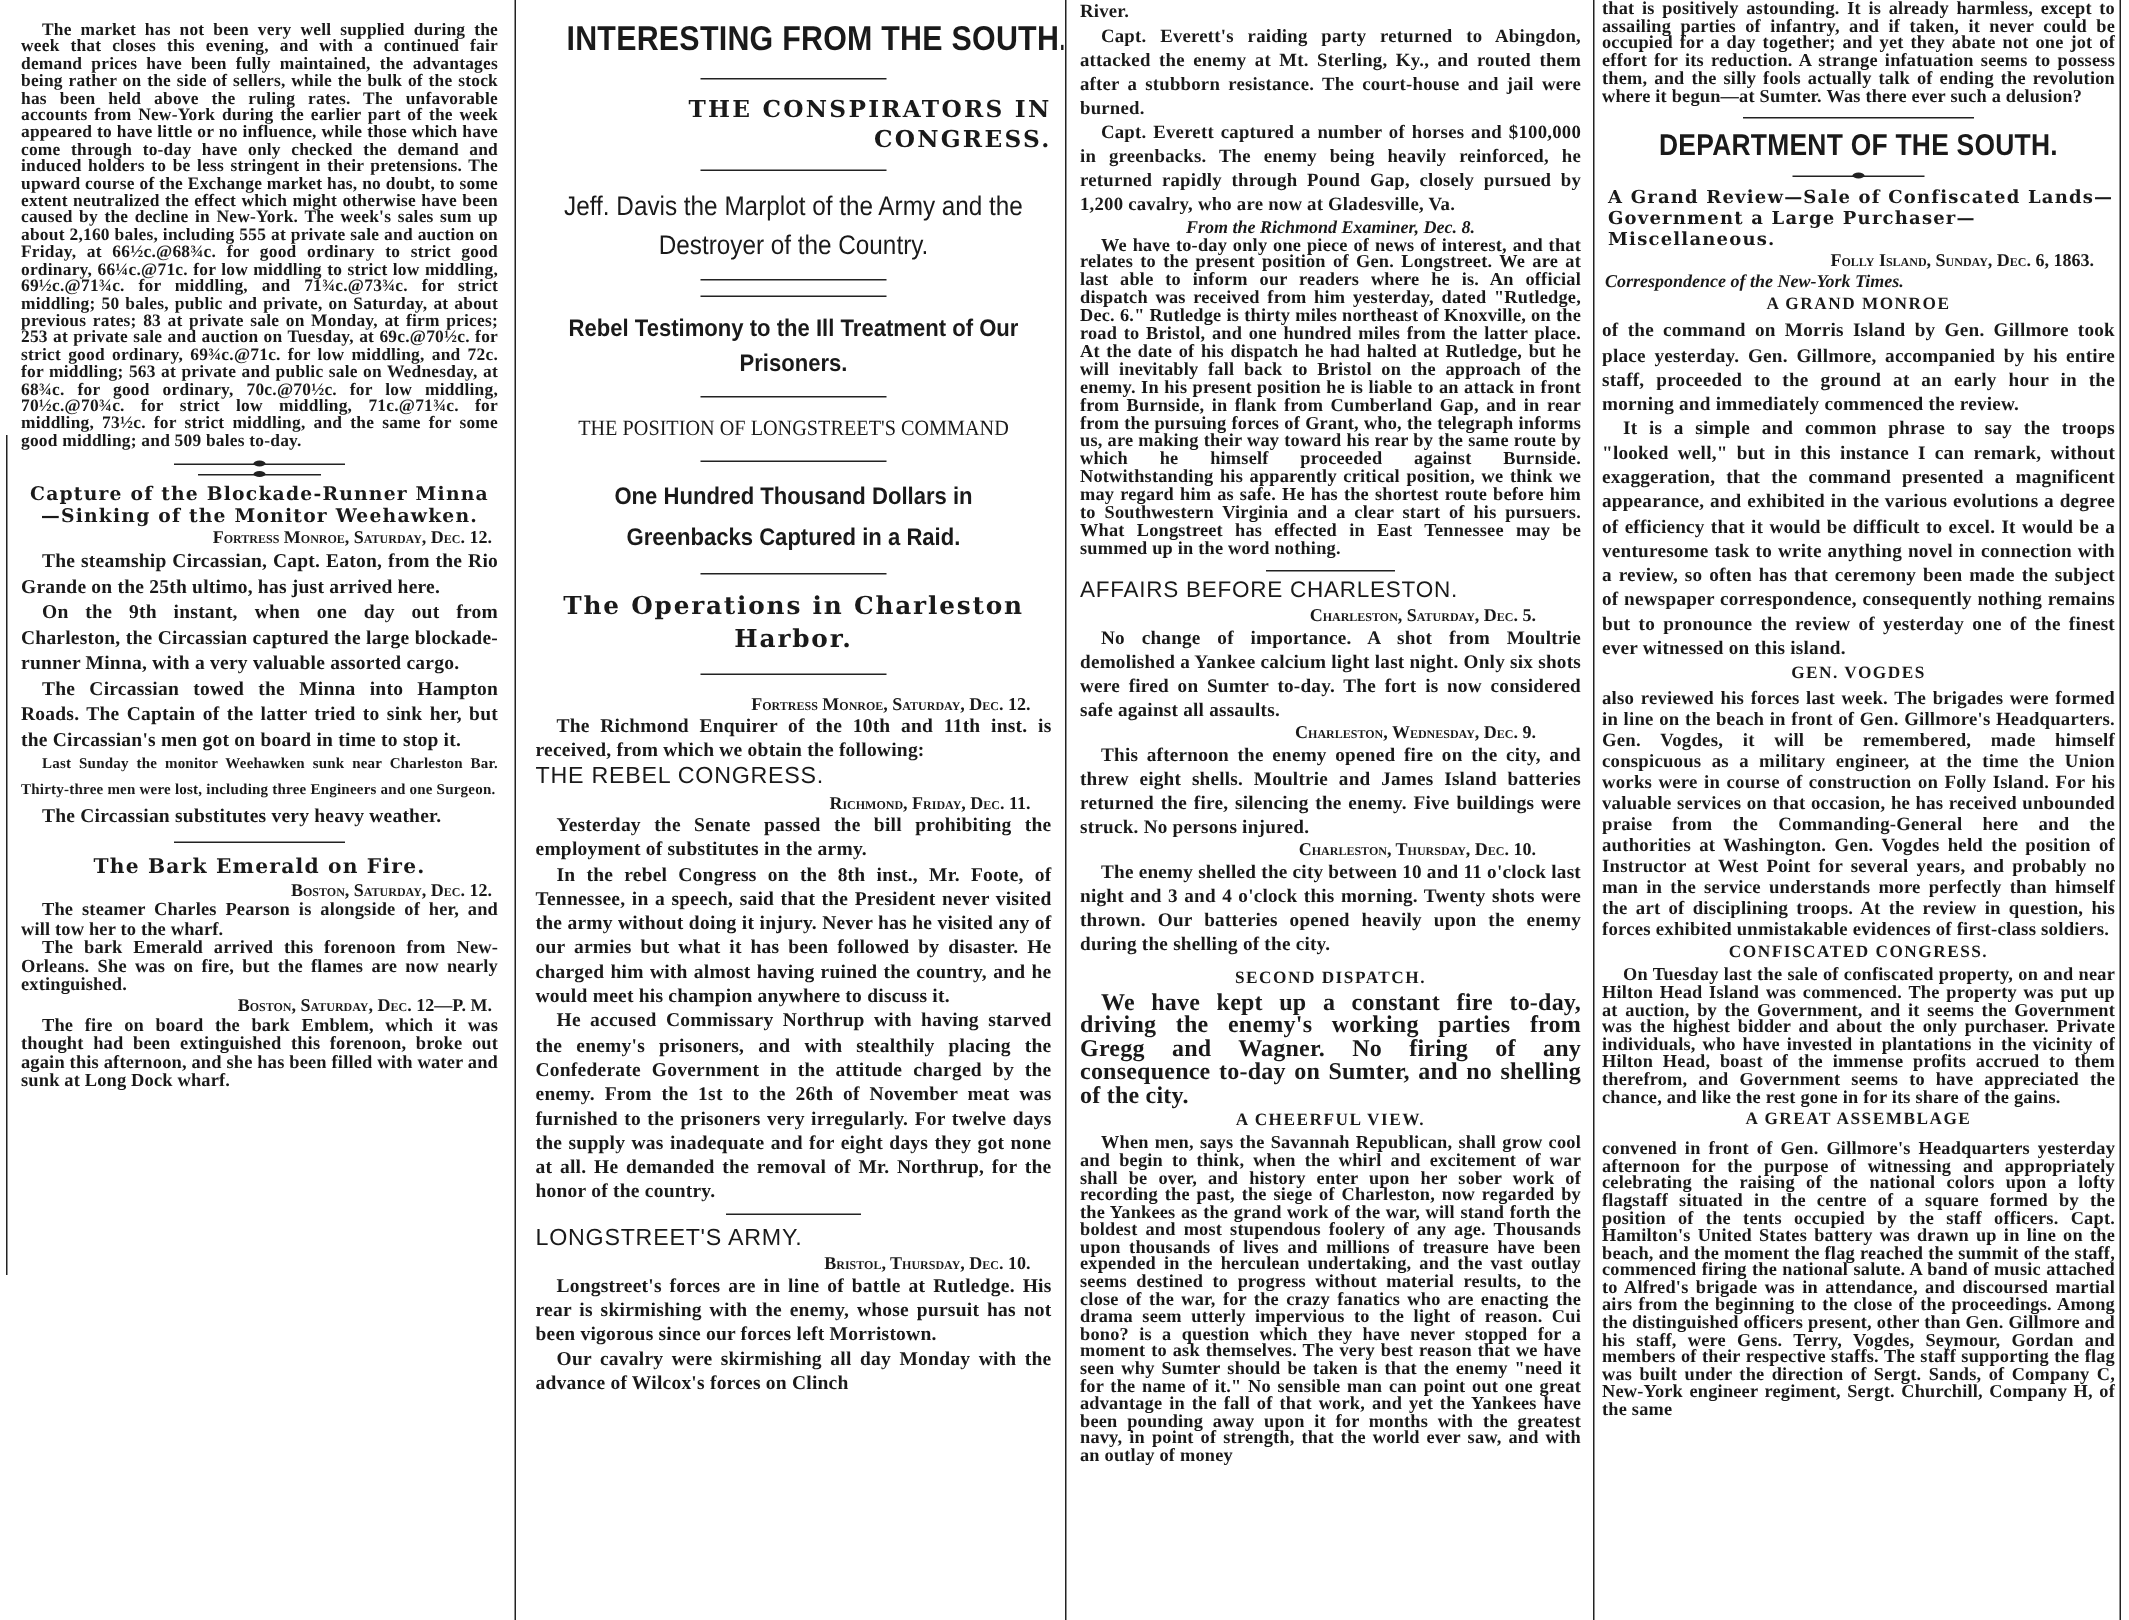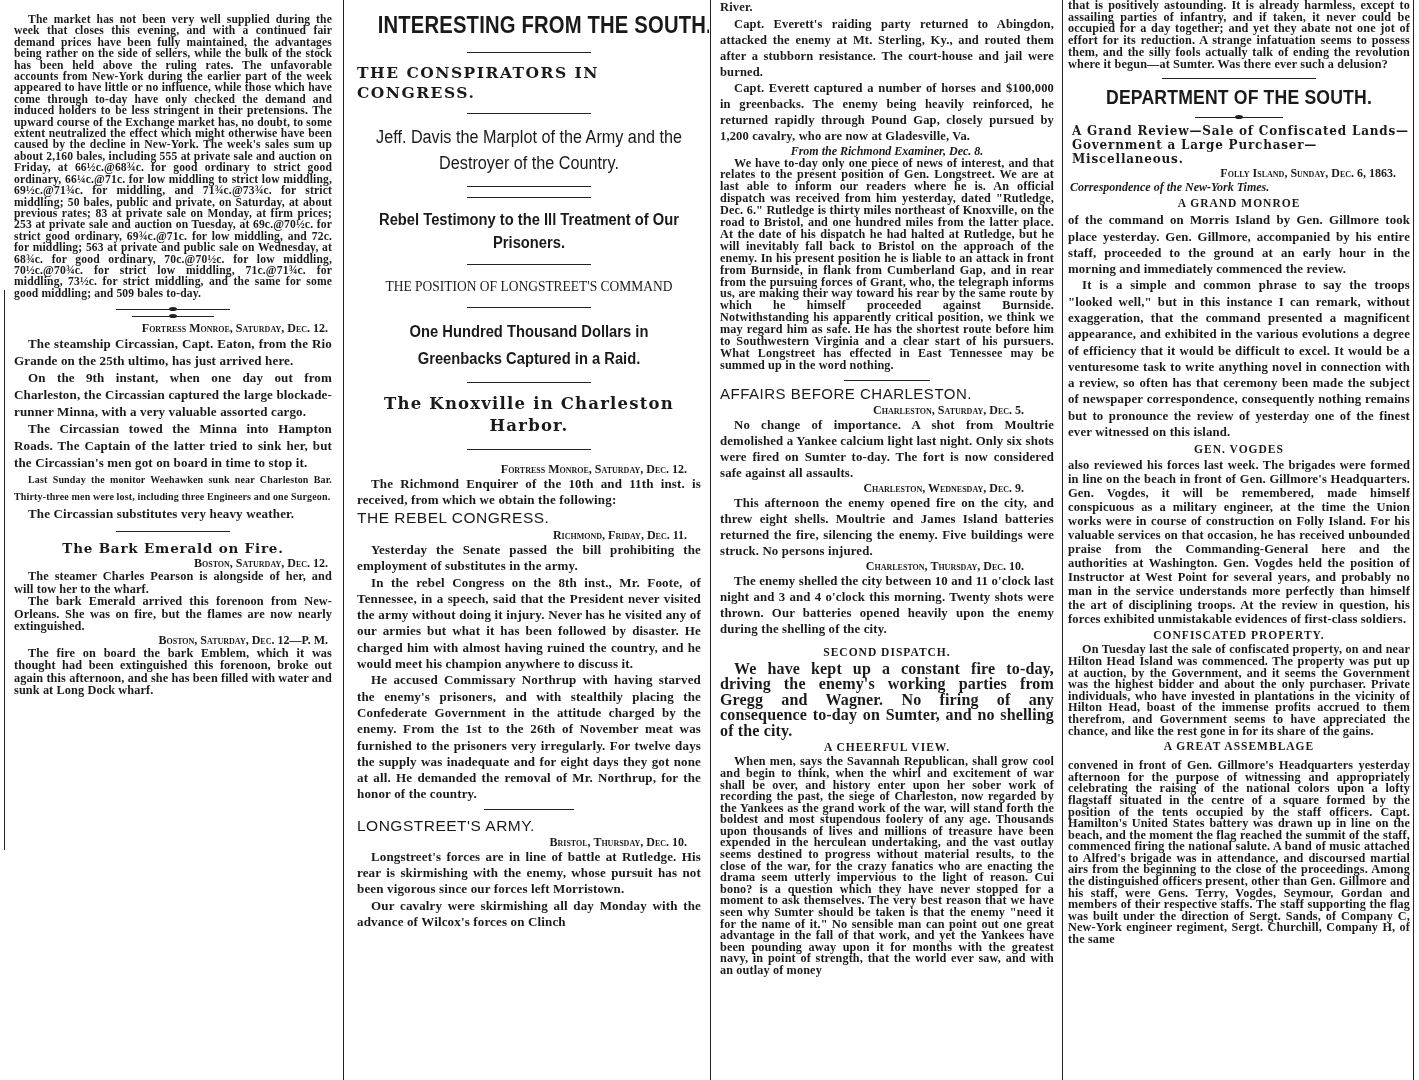--- a/index.html
+++ b/index.html
@@ -13,21 +13,21 @@
   .rule-v { position: absolute; top: 0; height: 1080px; border-left: 1.5px solid #222; }
   p { margin: 0; font-size: 12.3px; line-height: 13.1px; text-align: justify; text-indent: 14px; font-weight: bold; letter-spacing: 0.15px; }
   p.noind { text-indent: 0; }
   p.small { font-size: 11.3px; line-height: 11.9px; letter-spacing: 0.1px; }
   p.dense { font-size: 11.6px; line-height: 11.4px; }
   .dateline { text-align: right; font-size: 12px; line-height: 14px; font-weight: bold; font-variant: small-caps; padding-right: 4px; }
   .credit { font-style: italic; font-size: 12px; line-height: 14px; font-weight: bold; text-align: center; }
   .credit-left { font-style: italic; font-size: 12px; line-height: 14px; font-weight: bold; padding-left: 2px; }
   .sub { text-align: center; font-size: 11.5px; line-height: 15px; font-weight: bold; letter-spacing: 1px; margin: 2px 0 1px; }
   .h-big { text-align: center; font-family: "Liberation Sans", "DejaVu Sans", sans-serif; font-stretch: condensed; font-weight: bold; font-size: 21px; line-height: 24px; letter-spacing: 0.2px; transform: scaleX(0.88); transform-origin: center; white-space: nowrap; }
-  .h-mid { text-align: left; font-family: "DejaVu Serif", serif; font-weight: bold; font-size: 15.5px; line-height: 20px; letter-spacing: 1.5px; }
+  .h-mid { text-align: right; font-family: "DejaVu Serif", serif; font-weight: bold; font-size: 15.5px; line-height: 20px; letter-spacing: 1.5px; }
   .h-deck { text-align: center; font-family: "Liberation Serif", serif; font-size: 19px; line-height: 25px; }
   .h-bold { text-align: center; font-family: "DejaVu Serif", serif; font-weight: bold; font-size: 17.5px; line-height: 22px; letter-spacing: 0.5px; }
   .h-cond { text-align: center; font-family: "Liberation Sans", sans-serif; font-weight: bold; font-size: 15px; line-height: 21px; transform: scaleX(0.92); }
   .h-light { text-align: center; font-family: "Liberation Serif", serif; font-size: 15.5px; line-height: 22px; }
   .h-section { text-align: center; font-family: "DejaVu Serif", serif; font-weight: bold; font-size: 16px; line-height: 22px; letter-spacing: 0.5px; }
   .h-article { text-align: left; font-family: Liberation Sans, sans-serif; font-size: 15px; line-height: 19px; letter-spacing: 0.5px; }
   .h-deck2 { text-align: center; font-family: "DejaVu Serif", serif; font-weight: bold; font-size: 12.5px; line-height: 15px; letter-spacing: 0.8px; }
   .dash { width: 36%; margin: 6px auto; border-top: 1.8px solid #222; height: 0; }
   .dash.short { width: 26%; margin: 4px auto; }
   .dash.orn { position: relative; }
@@ -42,20 +42,21 @@
 <div class="rule-v" style="left:1062px;"></div>
 <div class="rule-v" style="left:1413px;top:0;"></div>
 
 <section id="col1" class="col">
   <article>
     <p class="dense">The market has not been very well supplied during the week that closes this evening, and with a continued fair demand prices have been fully maintained, the advantages being rather on the side of sellers, while the bulk of the stock has been held above the ruling rates. The unfavorable accounts from New-York during the earlier part of the week appeared to have little or no influence, while those which have come through to-day have only checked the demand and induced holders to be less stringent in their pretensions. The upward course of the Exchange market has, no doubt, to some extent neutralized the effect which might otherwise have been caused by the decline in New-York. The week's sales sum up about 2,160 bales, including 555 at private sale and auction on Friday, at 66½c.@68¾c. for good ordinary to strict good ordinary, 66¼c.@71c. for low middling to strict low middling, 69½c.@71¾c. for middling, and 71¾c.@73¾c. for strict middling; 50 bales, public and private, on Saturday, at about previous rates; 83 at private sale on Monday, at firm prices; 253 at private sale and auction on Tuesday, at 69c.@70½c. for strict good ordinary, 69¾c.@71c. for low middling, and 72c. for middling; 563 at private and public sale on Wednesday, at 68¾c. for good ordinary, 70c.@70½c. for low middling, 70½c.@70¾c. for strict low middling, 71c.@71¾c. for middling, 73½c. for strict middling, and the same for some good middling; and 509 bales to-day.</p>
   </article>
   <div class="dash orn" style="margin-top:10px;"></div>
   <article>
     <div class="dash short orn"></div>
+    <div class="h-deck2">Capture of the Blockade-Runner Minna—Sinking of the Monitor Weehawken.</div>
     <div class="dateline">Fortress Monroe, Saturday, Dec. 12.</div>
     <p style="font-size:13px;line-height:17px;">The steamship Circassian, Capt. Eaton, from the Rio Grande on the 25th ultimo, has just arrived here.</p>
     <p style="font-size:13px;line-height:17px;">On the 9th instant, when one day out from Charleston, the Circassian captured the large blockade-runner Minna, with a very valuable assorted cargo.</p>
     <p style="font-size:13px;line-height:17px;">The Circassian towed the Minna into Hampton Roads. The Captain of the latter tried to sink her, but the Circassian's men got on board in time to stop it.</p>
     <p style="font-size:10px;line-height:17px;">Last Sunday the monitor Weehawken sunk near Charleston Bar. Thirty-three men were lost, including three Engineers and one Surgeon.</p>
     <p style="font-size:13px;line-height:17px;">The Circassian substitutes very heavy weather.</p>
   </article>
   <div class="dash" style="margin:9px auto;"></div>
   <article>
     <div class="h-deck2" style="font-size:13.5px;">The Bark Emerald on Fire.</div>
@@ -75,21 +76,21 @@
     <div class="dash" style="margin:10px auto;"></div>
     <div class="h-deck" style="font-family:'Liberation Sans',sans-serif;transform:scaleX(0.9);font-size:18px;line-height:26px;">Jeff. Davis the Marplot of the Army and the Destroyer of the Country.</div>
     <div class="dash" style="margin:10px auto;"></div>
     <div class="dash" style="margin:10px auto;"></div>
     <div class="h-cond" style="font-size:16px;line-height:23px;">Rebel Testimony to the Ill Treatment of Our Prisoners.</div>
     <div class="dash" style="margin:10px auto;"></div>
     <div class="h-light" style="font-size:14.5px;transform:scaleX(0.93);white-space:nowrap;">THE POSITION OF LONGSTREET'S COMMAND</div>
     <div class="dash" style="margin:10px auto;"></div>
     <div class="h-cond" style="font-weight:bold;font-size:16px;line-height:27px;">One Hundred Thousand Dollars in Greenbacks Captured in a Raid.</div>
     <div class="dash" style="margin:10px auto;"></div>
-    <div class="h-bold" style="font-size:16.5px;line-height:22px;letter-spacing:1.2px;">The Knoxville in Charleston Harbor.</div>
+    <div class="h-bold" style="font-size:16.5px;line-height:22px;letter-spacing:1.2px;">The Operations in Charleston Harbor.</div>
     <div class="dash" style="margin:12px auto;"></div>
     <div class="dateline" style="padding-right:14px;">Fortress Monroe, Saturday, Dec. 12.</div>
     <p style="font-size:13px;line-height:16px;">The Richmond Enquirer of the 10th and 11th inst. is received, from which we obtain the following:</p>
     <div class="h-article" style="font-size:15.5px;line-height:20px;">THE REBEL CONGRESS.</div>
     <div class="dateline" style="padding-right:14px;">Richmond, Friday, Dec. 11.</div>
     <p style="font-size:13px;line-height:16.3px;">Yesterday the Senate passed the bill prohibiting the employment of substitutes in the army.</p>
     <p style="font-size:13px;line-height:16.3px;">In the rebel Congress on the 8th inst., Mr. Foote, of Tennessee, in a speech, said that the President never visited the army without doing it injury. Never has he visited any of our armies but what it has been followed by disaster. He charged him with almost having ruined the country, and he would meet his champion anywhere to discuss it.</p>
     <p style="font-size:13px;line-height:16.3px;">He accused Commissary Northrup with having starved the enemy's prisoners, and with stealthily placing the Confederate Government in the attitude charged by the enemy. From the 1st to the 26th of November meat was furnished to the prisoners very irregularly. For twelve days the supply was inadequate and for eight days they got none at all. He demanded the removal of Mr. Northrup, for the honor of the country.</p>
     <div class="dash short" style="margin:6px auto;"></div>
     <div class="h-article" style="font-size:15.5px;">LONGSTREET'S ARMY.</div>
@@ -130,18 +131,18 @@
     <div class="h-big" style="font-size:20px;line-height:28px;">DEPARTMENT OF THE SOUTH.</div>
     <div class="dash short orn" style="margin:6px auto;"></div>
     <div class="h-deck2" style="font-size:12px;line-height:14px;text-align:left;padding-left:4px;">A Grand Review—Sale of Confiscated Lands—Government a Large Purchaser—Miscellaneous.</div>
     <div class="dateline" style="padding-right:14px;">Folly Island, Sunday, Dec. 6, 1863.</div>
     <div class="credit-left">Correspondence of the New-York Times.</div>
     <div class="sub">A GRAND MONROE</div>
     <p class="noind" style="font-size:12.8px;line-height:16.3px;">of the command on Morris Island by Gen. Gillmore took place yesterday. Gen. Gillmore, accompanied by his entire staff, proceeded to the ground at an early hour in the morning and immediately commenced the review.</p>
     <p style="font-size:12.8px;line-height:16.3px;">It is a simple and common phrase to say the troops "looked well," but in this instance I can remark, without exaggeration, that the command presented a magnificent appearance, and exhibited in the various evolutions a degree of efficiency that it would be difficult to excel. It would be a venturesome task to write anything novel in connection with a review, so often has that ceremony been made the subject of newspaper correspondence, consequently nothing remains but to pronounce the review of yesterday one of the finest ever witnessed on this island.</p>
     <div class="sub">GEN. VOGDES</div>
     <p class="noind" style="font-size:12.5px;line-height:14px;">also reviewed his forces last week. The brigades were formed in line on the beach in front of Gen. Gillmore's Headquarters. Gen. Vogdes, it will be remembered, made himself conspicuous as a military engineer, at the time the Union works were in course of construction on Folly Island. For his valuable services on that occasion, he has received unbounded praise from the Commanding-General here and the authorities at Washington. Gen. Vogdes held the position of Instructor at West Point for several years, and probably no man in the service understands more perfectly than himself the art of disciplining troops. At the review in question, his forces exhibited unmistakable evidences of first-class soldiers.</p>
-    <div class="sub">CONFISCATED PROPERTY.</div>
+    <div class="sub">CONFISCATED CONGRESS.</div>
     <p class="dense" style="font-size:12.2px;line-height:11.6px;">On Tuesday last the sale of confiscated property, on and near Hilton Head Island was commenced. The property was put up at auction, by the Government, and it seems the Government was the highest bidder and about the only purchaser. Private individuals, who have invested in plantations in the vicinity of Hilton Head, boast of the immense profits accrued to them therefrom, and Government seems to have appreciated the chance, and like the rest gone in for its share of the gains.</p>
     <div class="sub" style="margin-bottom:6px;">A GREAT ASSEMBLAGE</div>
     <p class="dense noind" style="font-size:12.2px;line-height:11.6px;">convened in front of Gen. Gillmore's Headquarters yesterday afternoon for the purpose of witnessing and appropriately celebrating the raising of the national colors upon a lofty flagstaff situated in the centre of a square formed by the position of the tents occupied by the staff officers. Capt. Hamilton's United States battery was drawn up in line on the beach, and the moment the flag reached the summit of the staff, commenced firing the national salute. A band of music attached to Alfred's brigade was in attendance, and discoursed martial airs from the beginning to the close of the proceedings. Among the distinguished officers present, other than Gen. Gillmore and his staff, were Gens. Terry, Vogdes, Seymour, Gordan and members of their respective staffs. The staff supporting the flag was built under the direction of Sergt. Sands, of Company C, New-York engineer regiment, Sergt. Churchill, Company H, of the same</p>
   </article>
 </section>
 
 </body></html>

